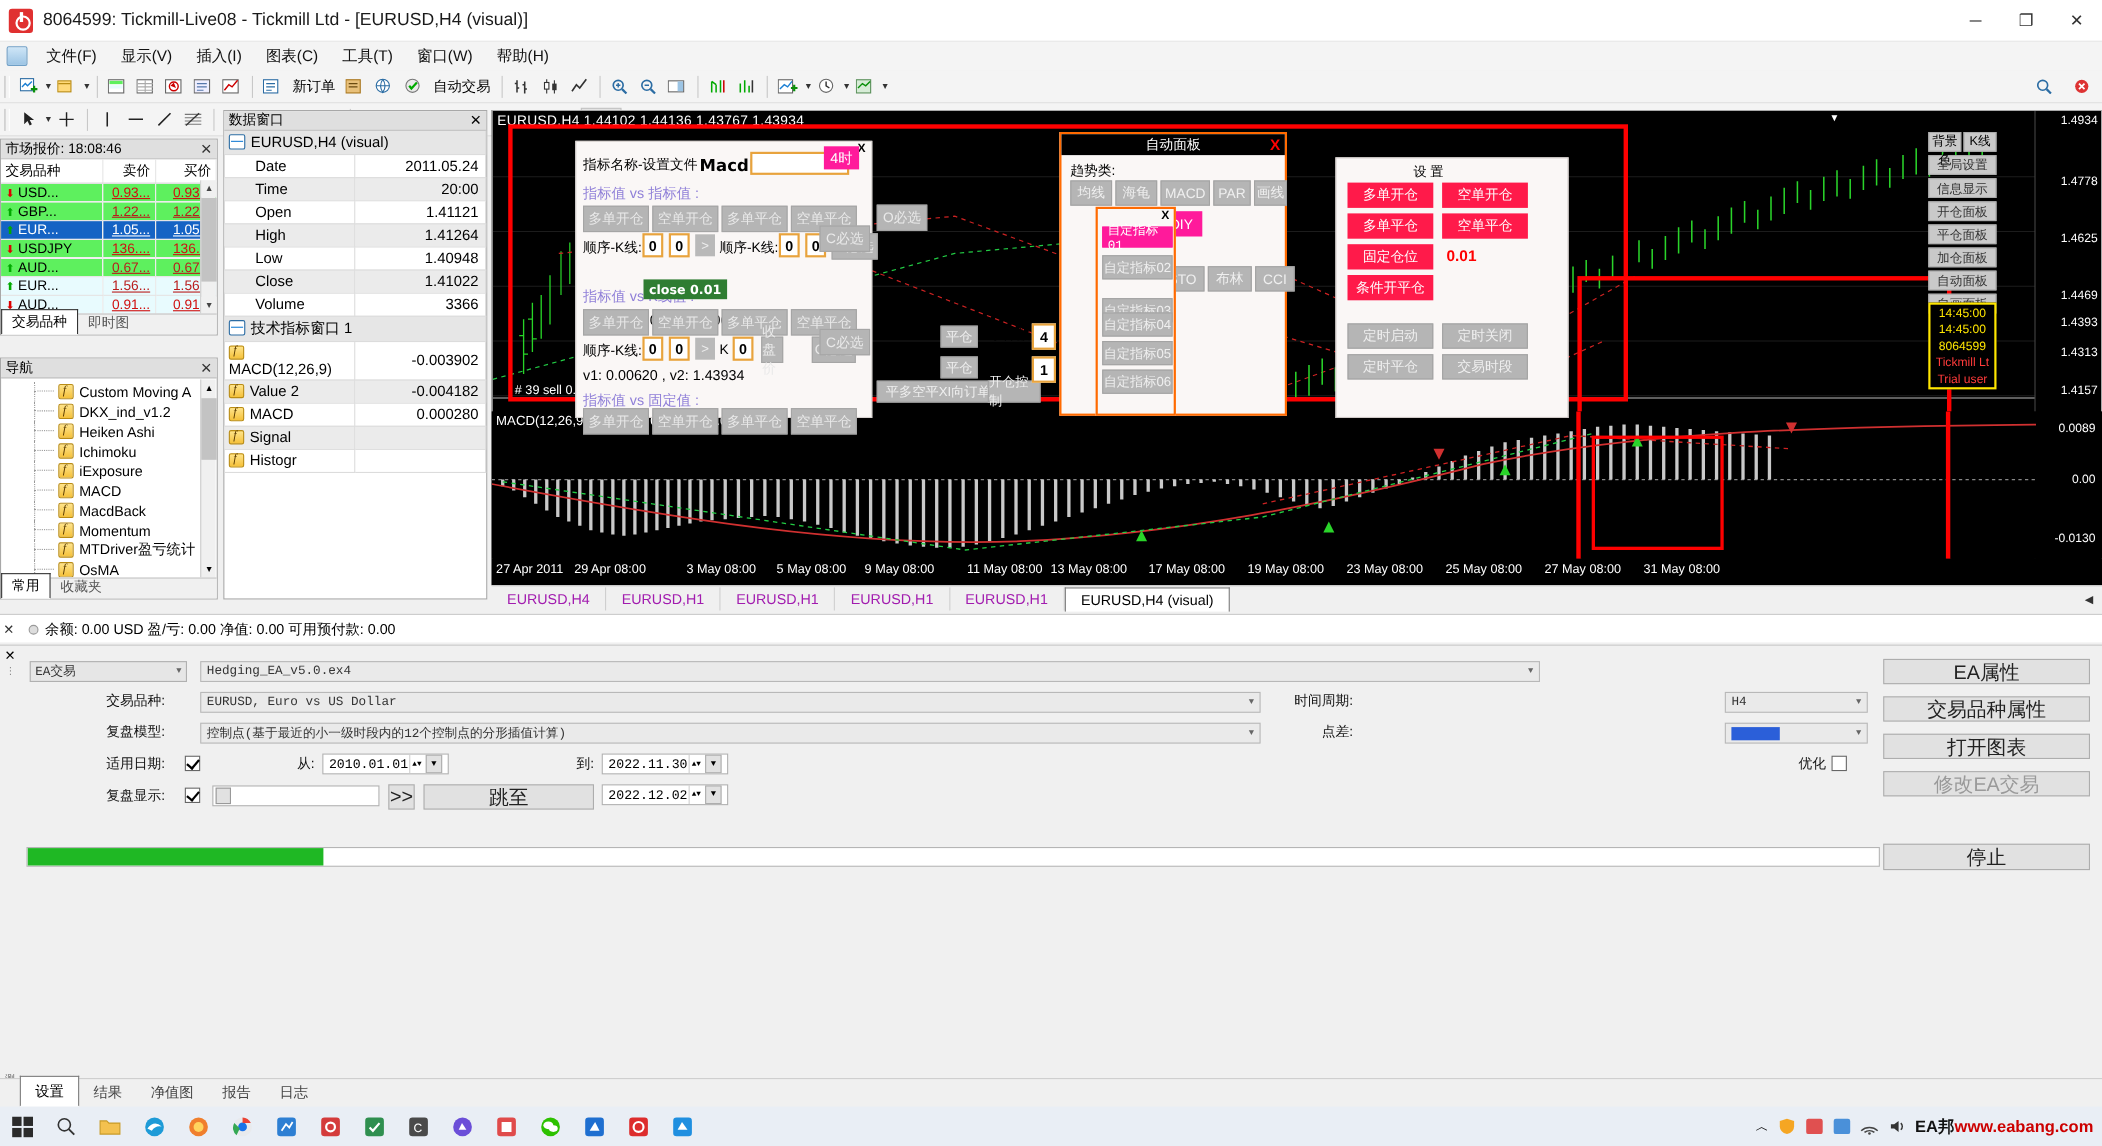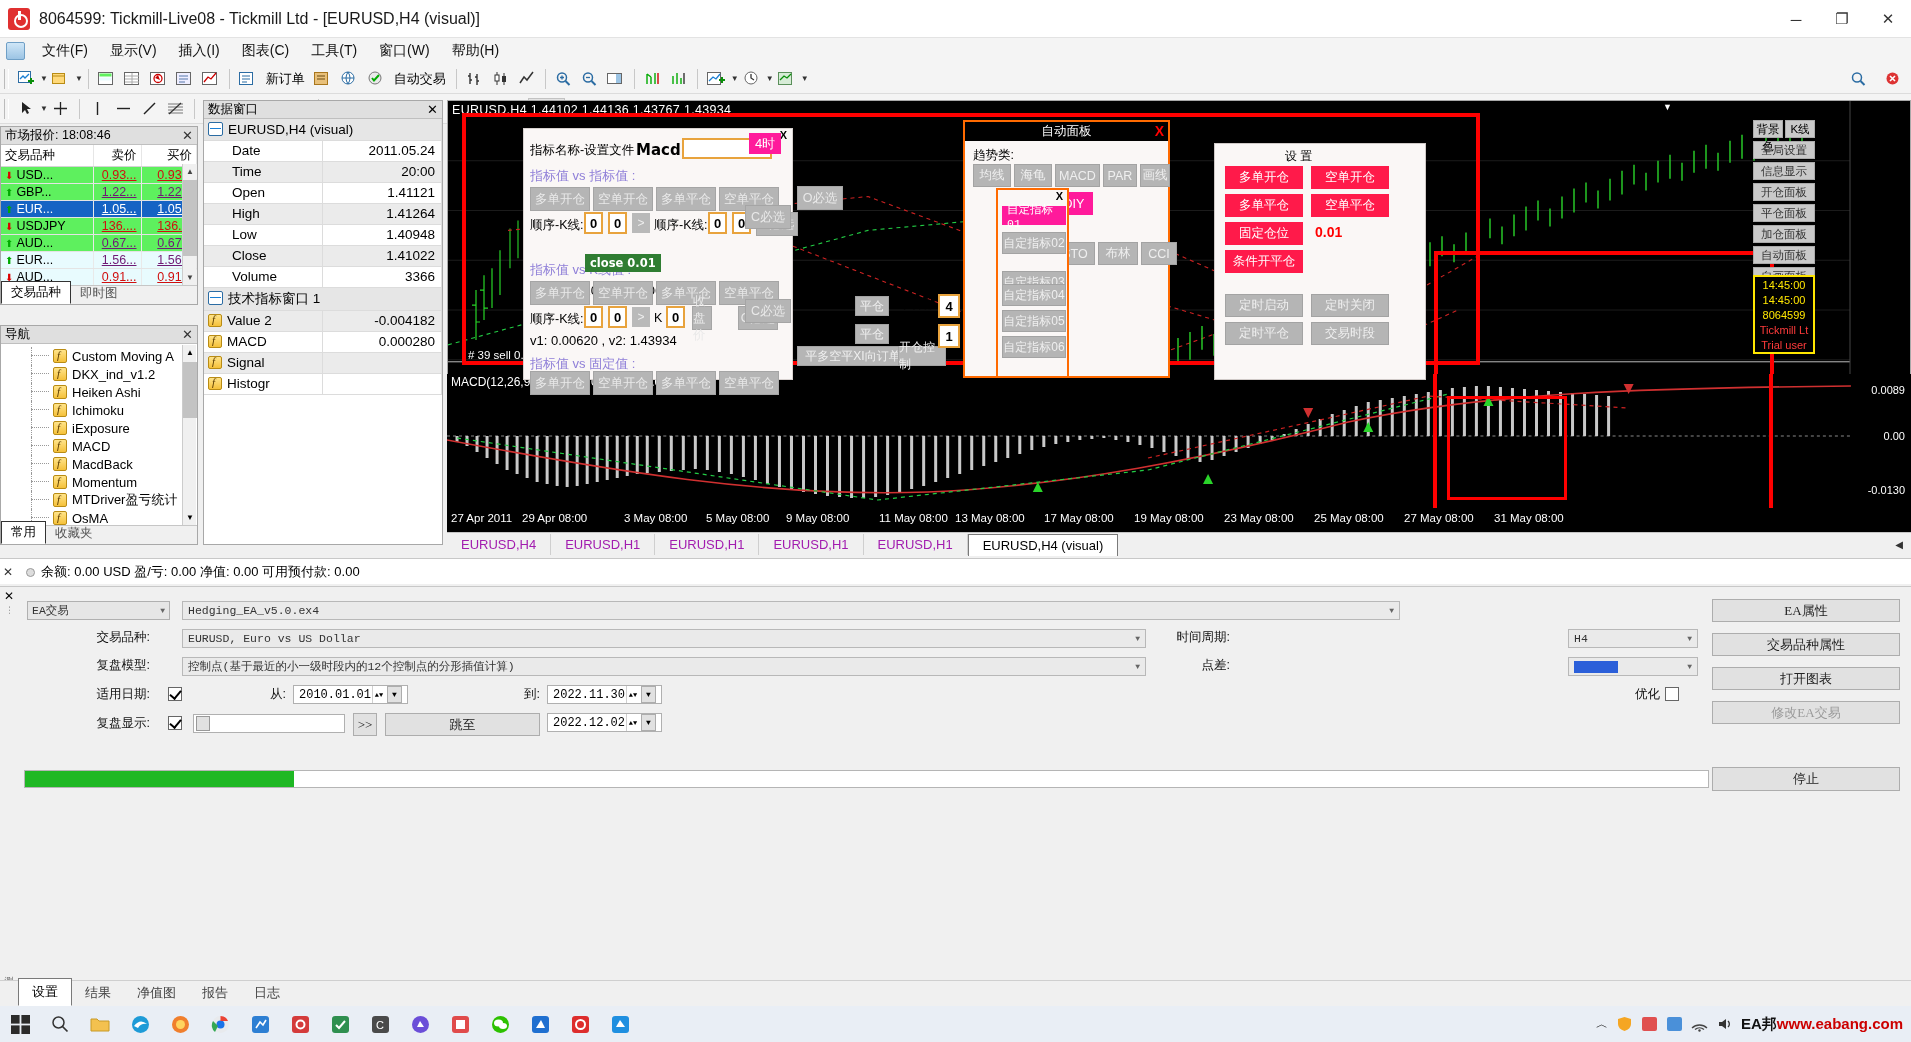--- a/index.html
+++ b/index.html
@@ -46,21 +46,21 @@
   .mwtable{width:100%;border-collapse:collapse;font-size:12.5px;table-layout:fixed;}
   .mwtable th{background:#fff;font-weight:normal;text-align:left;padding:2px 4px;border-bottom:1px solid #d4d4d4;border-right:1px solid #e6e6e6;font-size:12.5px;}
   .mwtable th.num{text-align:right;}
   .mwtable td{padding:1px 4px;border-bottom:1px solid #e4e4e4;border-right:1px solid #e9e9e9;white-space:nowrap;overflow:hidden;}
   .mwtable td.num{text-align:right;text-decoration:underline;}
   .row-green td{background:#5ef05e;}
   .row-pale td{background:#e8fbfe;}
   .row-sel td{background:#1563c4;color:#fff;}
   .arrow{font-size:10px;margin-right:3px;}
   .up{color:#0a0;} .dn{color:#d00;}
-  .px-up{color:#701a75;} .px-dn{color:#d01010;}
+  .px-up{color:#b91c1c;} .px-dn{color:#d01010;}
   .row-sel .px-up,.row-sel .px-dn{color:#fff;}
   .mwscroll{position:absolute;right:1px;top:37px;width:14px;bottom:19px;background:#f0f0f0;border-left:1px solid #ccc;}
   .mwscroll .thumb{position:absolute;top:16px;left:0;width:14px;height:76px;background:#c3c3c3;}
   .mwscroll .ar{position:absolute;left:0;width:14px;height:15px;display:flex;align-items:center;justify-content:center;font-size:8px;color:#444;background:#f0f0f0;}
   .tabsrow{position:absolute;left:0;bottom:0;height:19px;width:100%;background:#f0f0f0;display:flex;align-items:flex-end;border-top:1px solid #c6c6c6;}
   .tabitem{padding:2px 9px;font-size:12.5px;color:#555;}
   .tabitem.active{background:#fff;border:1px solid #333;border-bottom:1px solid #fff;color:#000;font-weight:normal;}
 
   .navigator { position:absolute; left:0; top:325px; width:198px; height:220px; background:#fff; border:1px solid #a8a8a8;}
   .navlist{position:absolute;top:19px;left:0;right:0;bottom:19px;overflow:hidden;padding-top:2px;}
@@ -160,21 +160,21 @@
   .acct-dot{width:9px;height:9px;border-radius:50%;border:1px solid #999;background:#ddd;display:inline-block;margin-right:6px;vertical-align:-1px;}
 
   
   .tester{position:absolute;left:0;top:586px;width:1911px;height:420px;background:#f0f0f0;border-top:1px solid #c8c8c8;}
   .tst-x{position:absolute;left:4px;top:2px;font-size:12px;}
   .tst-grip{position:absolute;left:5px;top:18px;font-size:9px;color:#888;}
   .sel{height:19px;border:1px solid #b0b0b0;background:#e6e6e6;display:flex;align-items:center;padding:0 4px;font-size:11.5px;font-family:"Liberation Mono",monospace;color:#333;}
   .sel .ca{margin-left:auto;font-size:8px;color:#666;}
   .ro{height:19px;border:1px solid #b8b8b8;background:#eaeaea;display:flex;align-items:center;padding:0 5px;font-size:11.5px;font-family:"Liberation Mono",monospace;color:#333;}
   .flbl{font-size:12.5px;text-align:right;color:#111;}
-  .btnw{height:23px;border:1px solid #adadad;background:#e1e1e1;font-size:13px;display:flex;align-items:center;justify-content:center;color:#222;font-family:Liberation Serif, serif;}
+  .btnw{height:23px;border:1px solid #adadad;background:#e1e1e1;font-size:18px;display:flex;align-items:center;justify-content:center;color:#222;}
   .btnw.dis{color:#9a9a9a;}
   .cb{width:14px;height:14px;border:1px solid #666;background:#fff;position:relative;}
   .cb.on:after{content:"";position:absolute;left:3px;top:0px;width:5px;height:9px;border:solid #000;border-width:0 2px 2px 0;transform:rotate(40deg);}
   .datein{height:19px;border:1px solid #b0b0b0;background:#fff;display:flex;align-items:center;padding:0 5px;font-size:12px;font-family:"Liberation Mono",monospace;}
   .datein .sp{margin-left:auto;width:13px;height:17px;border-left:1px solid #d0d0d0;display:flex;align-items:center;justify-content:center;font-size:7px;}
   .datein .dd{width:15px;height:17px;background:#e1e1e1;border:1px solid #adadad;display:flex;align-items:center;justify-content:center;font-size:8px;margin-left:2px;}
   .slider{height:19px;border:1px solid #b0b0b0;background:#fff;position:relative;}
   .slider .knob{position:absolute;left:2px;top:1px;width:14px;height:15px;background:#e1e1e1;border:1px solid #999;}
   .progressbar{height:18px;border:1px solid #b5b5b5;background:#fff;position:relative;overflow:hidden;}
   .progressbar .fill{position:absolute;left:0;top:0;bottom:0;background:#1fb824;}
@@ -632,20 +632,24 @@
             <td class="lbl">Close</td>
             <td class="val">1.41022</td>
           </tr>
       <tr>
             <td class="lbl">Volume</td>
             <td class="val">3366</td>
           </tr>
       <tr class="grp">
         <td colspan="2"><span class="chticon"></span><span>技术指标窗口 1</span></td>
       </tr>
+      <tr>
+            <td class="lbl" style="padding-left:4px;"><span class="fxmini"></span><span>MACD(12,26,9)</span></td>
+            <td class="val">-0.003902</td>
+          </tr>
       <tr class="alt">
             <td class="lbl" style="padding-left:4px;"><span class="fxmini"></span><span>Value 2</span></td>
             <td class="val">-0.004182</td>
           </tr>
       <tr>
             <td class="lbl" style="padding-left:4px;"><span class="fxmini"></span><span>MACD</span></td>
             <td class="val">0.000280</td>
           </tr>
       <tr class="alt">
             <td class="lbl" style="padding-left:4px;"><span class="fxmini"></span><span>Signal</span></td>
@@ -757,20 +761,30 @@
           <path d="M1354 20 v22"></path>
       </g>
 
       <line x1="0" y1="262" x2="1402" y2="262" stroke="#bbb" stroke-width="1"></line>
 
       <line x1="1402" y1="0" x2="1402" y2="432" stroke="#444"></line>
     </svg>
     <div class="chart-quote">EURUSD,H4  1.44102 1.44136 1.43767 1.43934</div>
     <div class="chart-collapse">▼</div>
     <div style="position:absolute;left:20px;top:248px;color:#fff;font-size:11.5px;"># 39 sell 0.</div>
+    <div class="priceaxis">
+      <div style="top:3px">1.4934</div>
+      <div style="top:58px">1.4778</div>
+      <div style="top:110px">1.4625</div>
+      <div style="top:162px">1.4469</div>
+      <div style="top:186px">1.4393</div>
+      <div style="top:214px">1.4313</div>
+      <div style="top:248px">1.4157</div>
+      <div style="top:288px">1.4004</div>
+    </div>
 
     <div class="redbox" style="left:14px;top:12px;width:1018px;height:252px;"></div>
     <div class="redbox" style="left:986px;top:150px;width:340px;height:282px;"></div>
   </div>
 
   <div class="indiwin">
     <svg class="chart-canvas" viewBox="0 0 1462 134" preserveAspectRatio="none">
       <rect width="1462" height="134" fill="#000"></rect>
       <line x1="0" y1="62" x2="1402" y2="62" stroke="#888" stroke-width="1" stroke-dasharray="3 3"></line>
       <g stroke="#c9c9c9" stroke-width="3">

